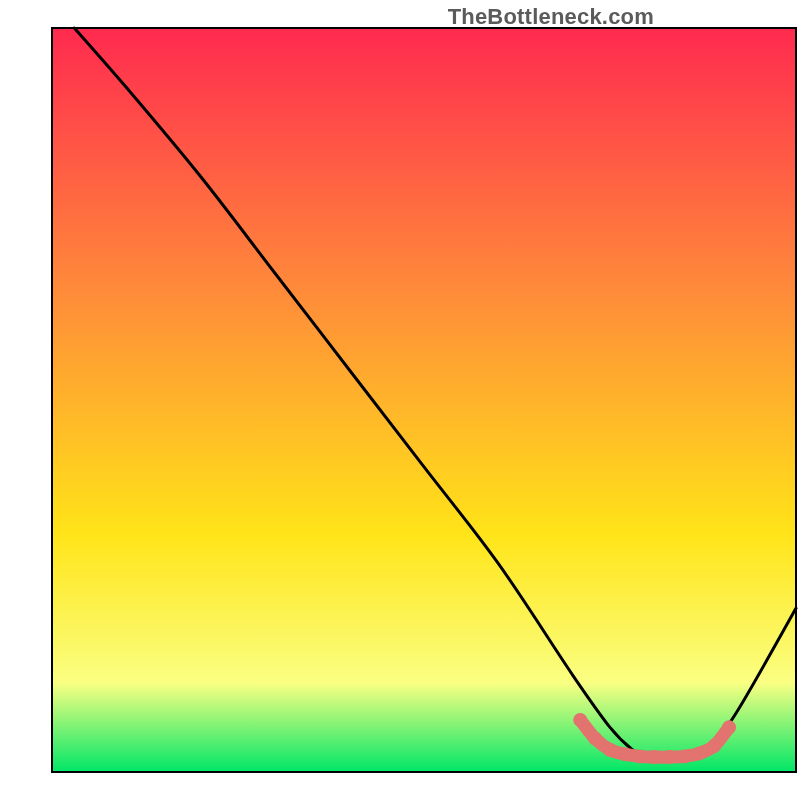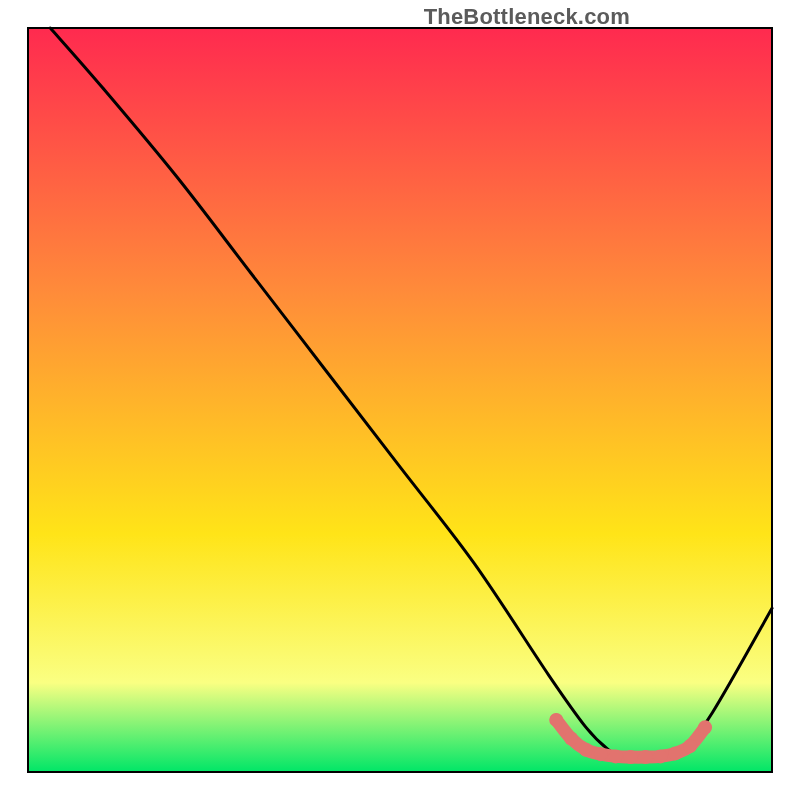--- a/index.html
+++ b/index.html
@@ -7,20 +7,21 @@
     padding: 0;
     width: 800px;
     height: 800px;
     background: #ffffff;
     font-family: Arial, Helvetica, sans-serif;
   }
   .chart-wrap {
     position: relative;
     width: 640px;
     height: 800px;
+    margin-left: 24px;
   }
   .watermark {
     position: absolute;
     top: 4px;
     right: 10px;
     font-size: 22px;
     font-weight: 600;
     color: #5b5b5b;
     letter-spacing: 0.2px;
     z-index: 5;

